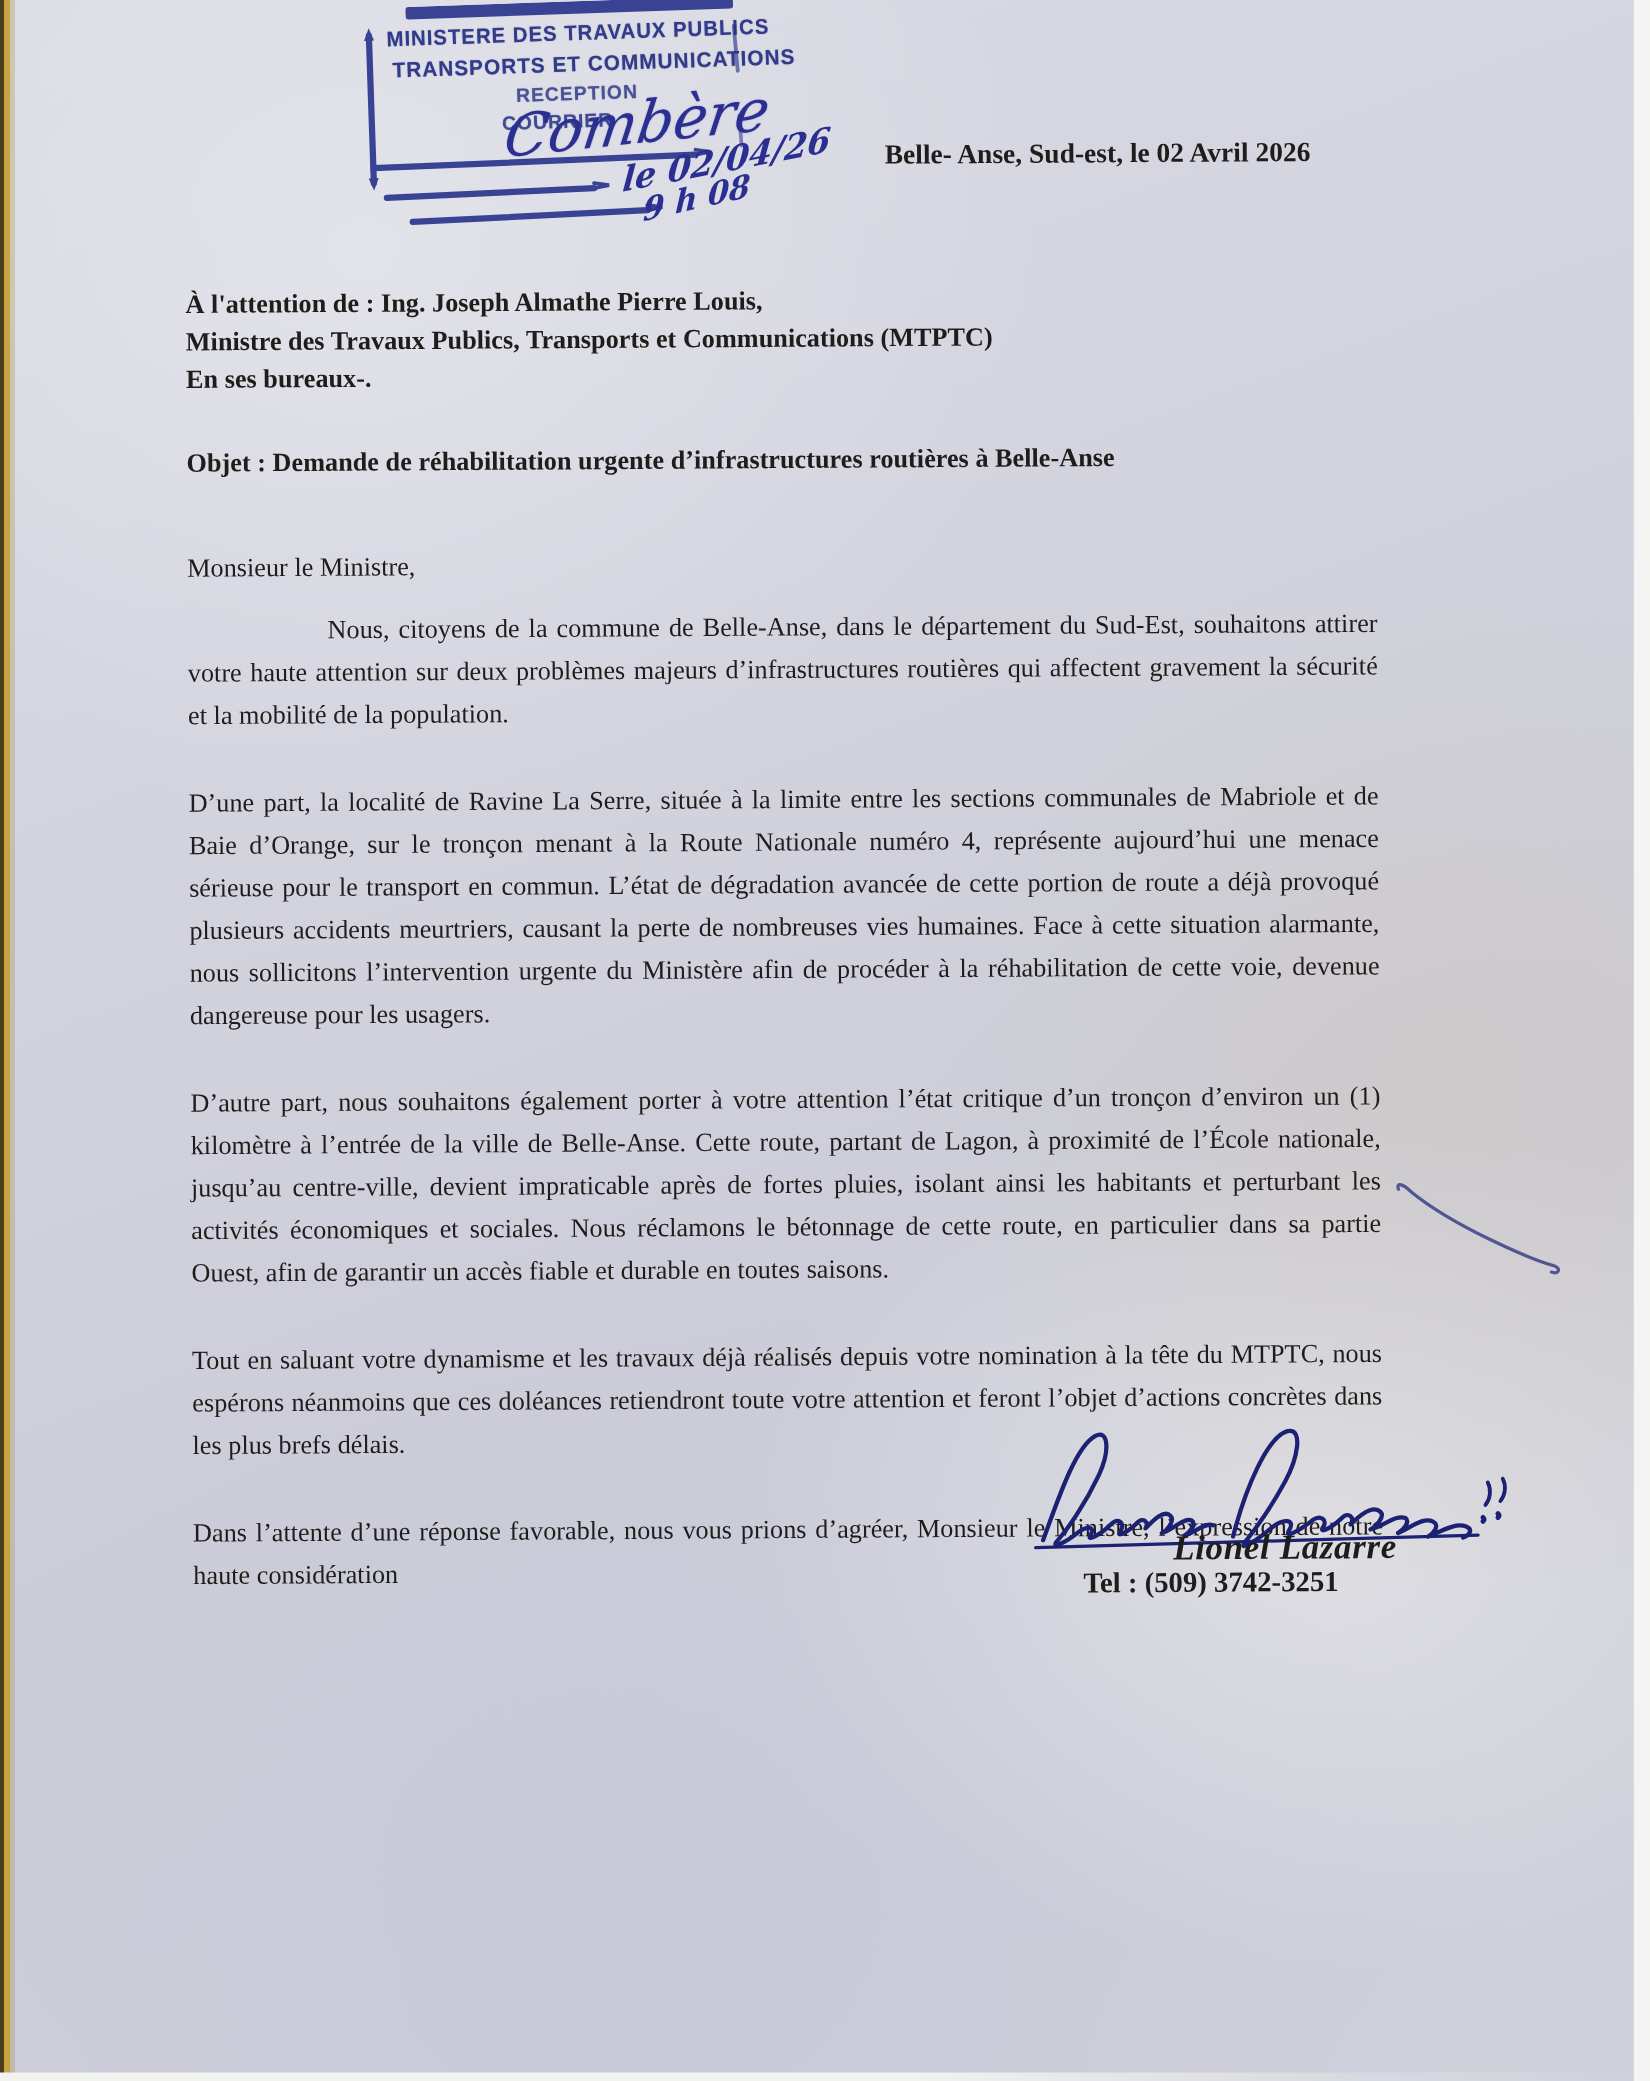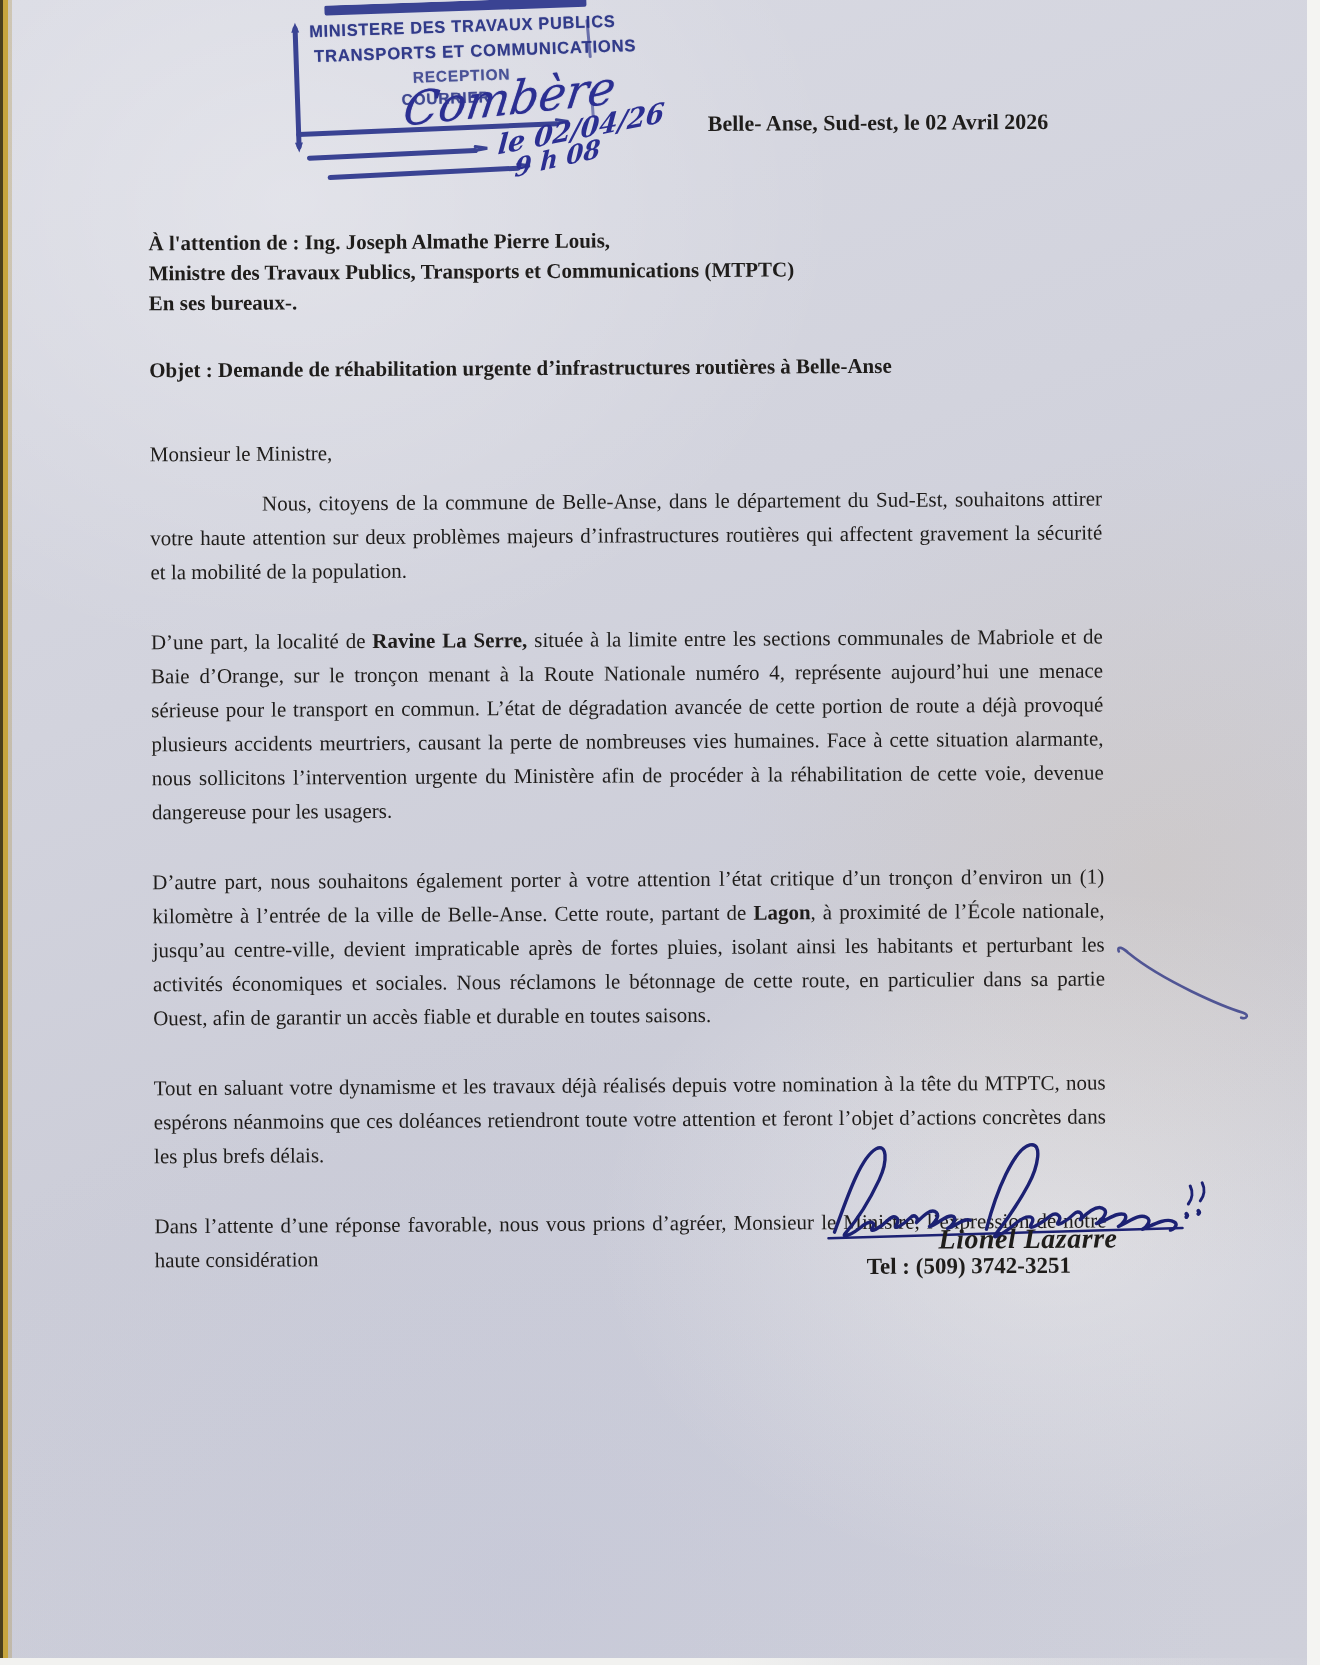--- a/index.html
+++ b/index.html
@@ -50,21 +50,21 @@
   .date-line{position:absolute;left:710px;top:112px;font-size:22px;font-weight:700;
     white-space:nowrap;}
   .letter-body{position:absolute;left:150px;top:226px;width:952px;
     font-size:21px;line-height:34px;}
   .recipient div{font-weight:700;line-height:30px;}
   .subject{font-weight:700;margin-top:35px;}
   .salutation{margin:50px 0 0 0;}
   .para{margin:16px 0 0 0;text-align:justify;}
   .para.gap{margin-top:36px;}
   .indent{text-indent:112px;}
-  .b{font-weight:700;}
+  .b{font-weight:400;}
 
   
   .margin-stroke{position:absolute;left:1110px;top:945px;}
   .sig-block{position:absolute;left:810px;top:1130px;width:420px;height:180px;}
   .sig-svg{position:absolute;left:0;top:0;}
   .sig-printed{position:absolute;left:124px;top:96px;font-size:28px;font-weight:700;
     font-style:italic;letter-spacing:.5px;white-space:nowrap;}
   .sig-tel{position:absolute;left:52px;top:126px;font-size:23px;font-weight:700;
     white-space:nowrap;}
 </style>

